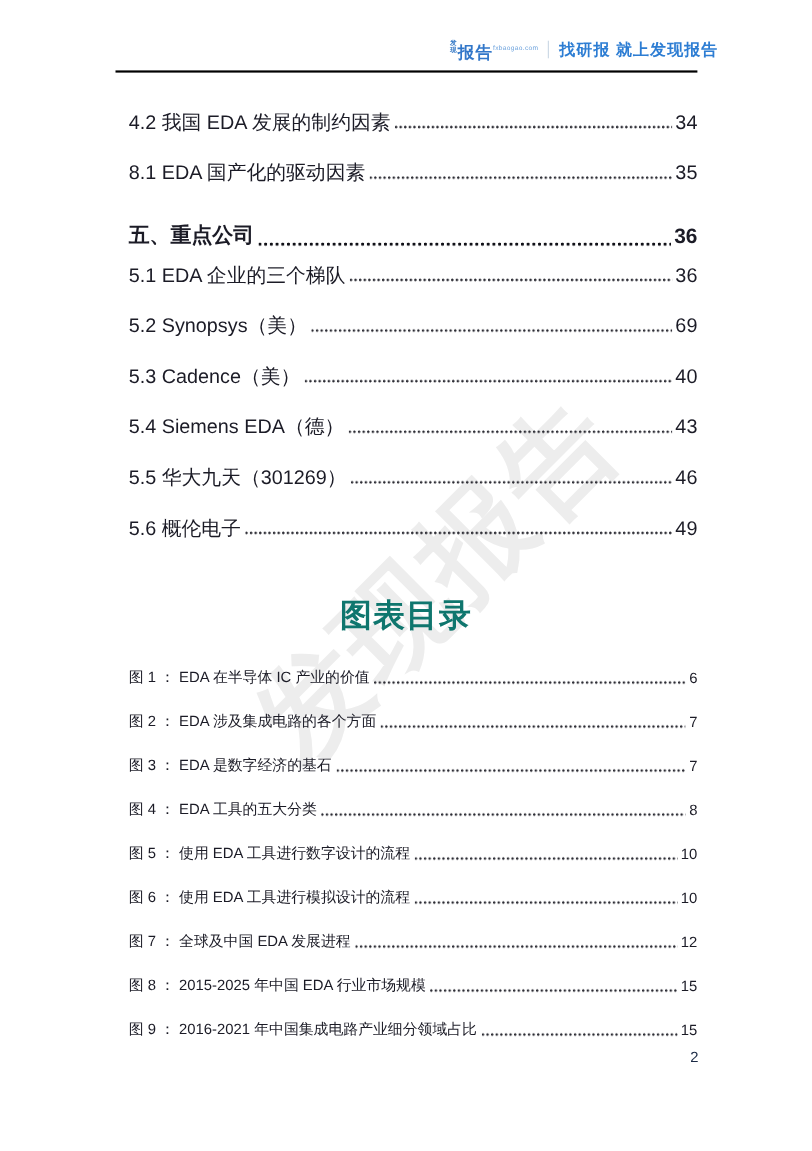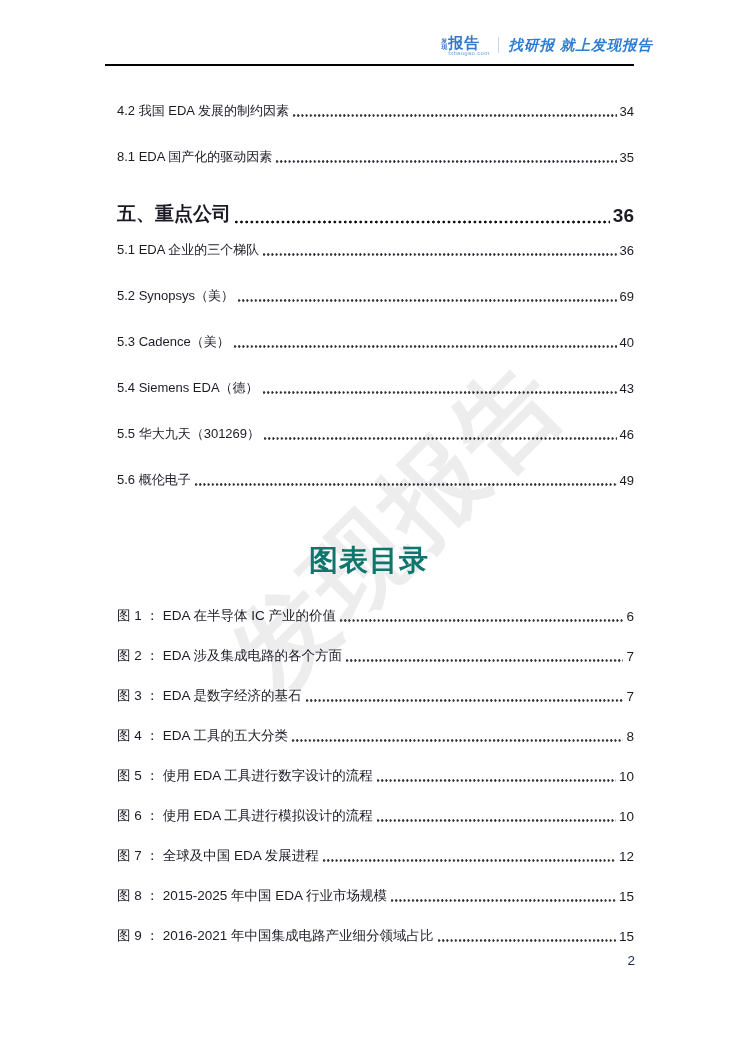--- a/index.html
+++ b/index.html
@@ -46,21 +46,21 @@
     justify-content: center;
     margin-right: 1px;
     margin-bottom: 7px;
   }
   .brand-mini span {
     font-size: 6px;
     line-height: 6px;
     font-weight: 700;
     color: #3579c6;
   }
-  .brand-main { display: flex; flex-direction: column; align-items: flex-start; }
+  .brand-main { display: flex; flex-direction: row; align-items: flex-start; }
   .brand-name {
     font-size: 15px;
     line-height: 15px;
     font-weight: 700;
     color: #3277c9;
     letter-spacing: 1px;
   }
   .brand-domain {
     font-size: 6px;
     line-height: 7px;
@@ -69,21 +69,20 @@
   }
   .header-divider {
     width: 1px;
     height: 16px;
     background: #c9d6e4;
     margin: 0 9px 2px 9px;
   }
   .slogan {
     font-size: 14.5px;
     font-weight: 700;
-    font-style: italic;
     color: #2d7dd3;
     letter-spacing: 1px;
     padding-bottom: 2px;
   }
   .header-rule {
     position: absolute;
     top: 64px;
     left: 105px;
     width: 529px;
     height: 2px;
@@ -95,21 +94,21 @@
     position: absolute;
     top: 88px;
     left: 117px;
     width: 517px;
     z-index: 1;
   }
   .row {
     display: flex;
     align-items: center;
     height: 46px;
-    font-size: 13px;
+    font-size: 18px;
     color: #1b1b26;
   }
   .row .label { white-space: nowrap; }
   .dots {
     flex: 1 1 auto;
     height: 15px;
     margin: 0 3px 0 4px;
     background-image: radial-gradient(circle at 1px 50%, #2c2c34 1px, rgba(0,0,0,0) 1.35px);
     background-size: 4.2px 3px;
     background-repeat: repeat-x;

